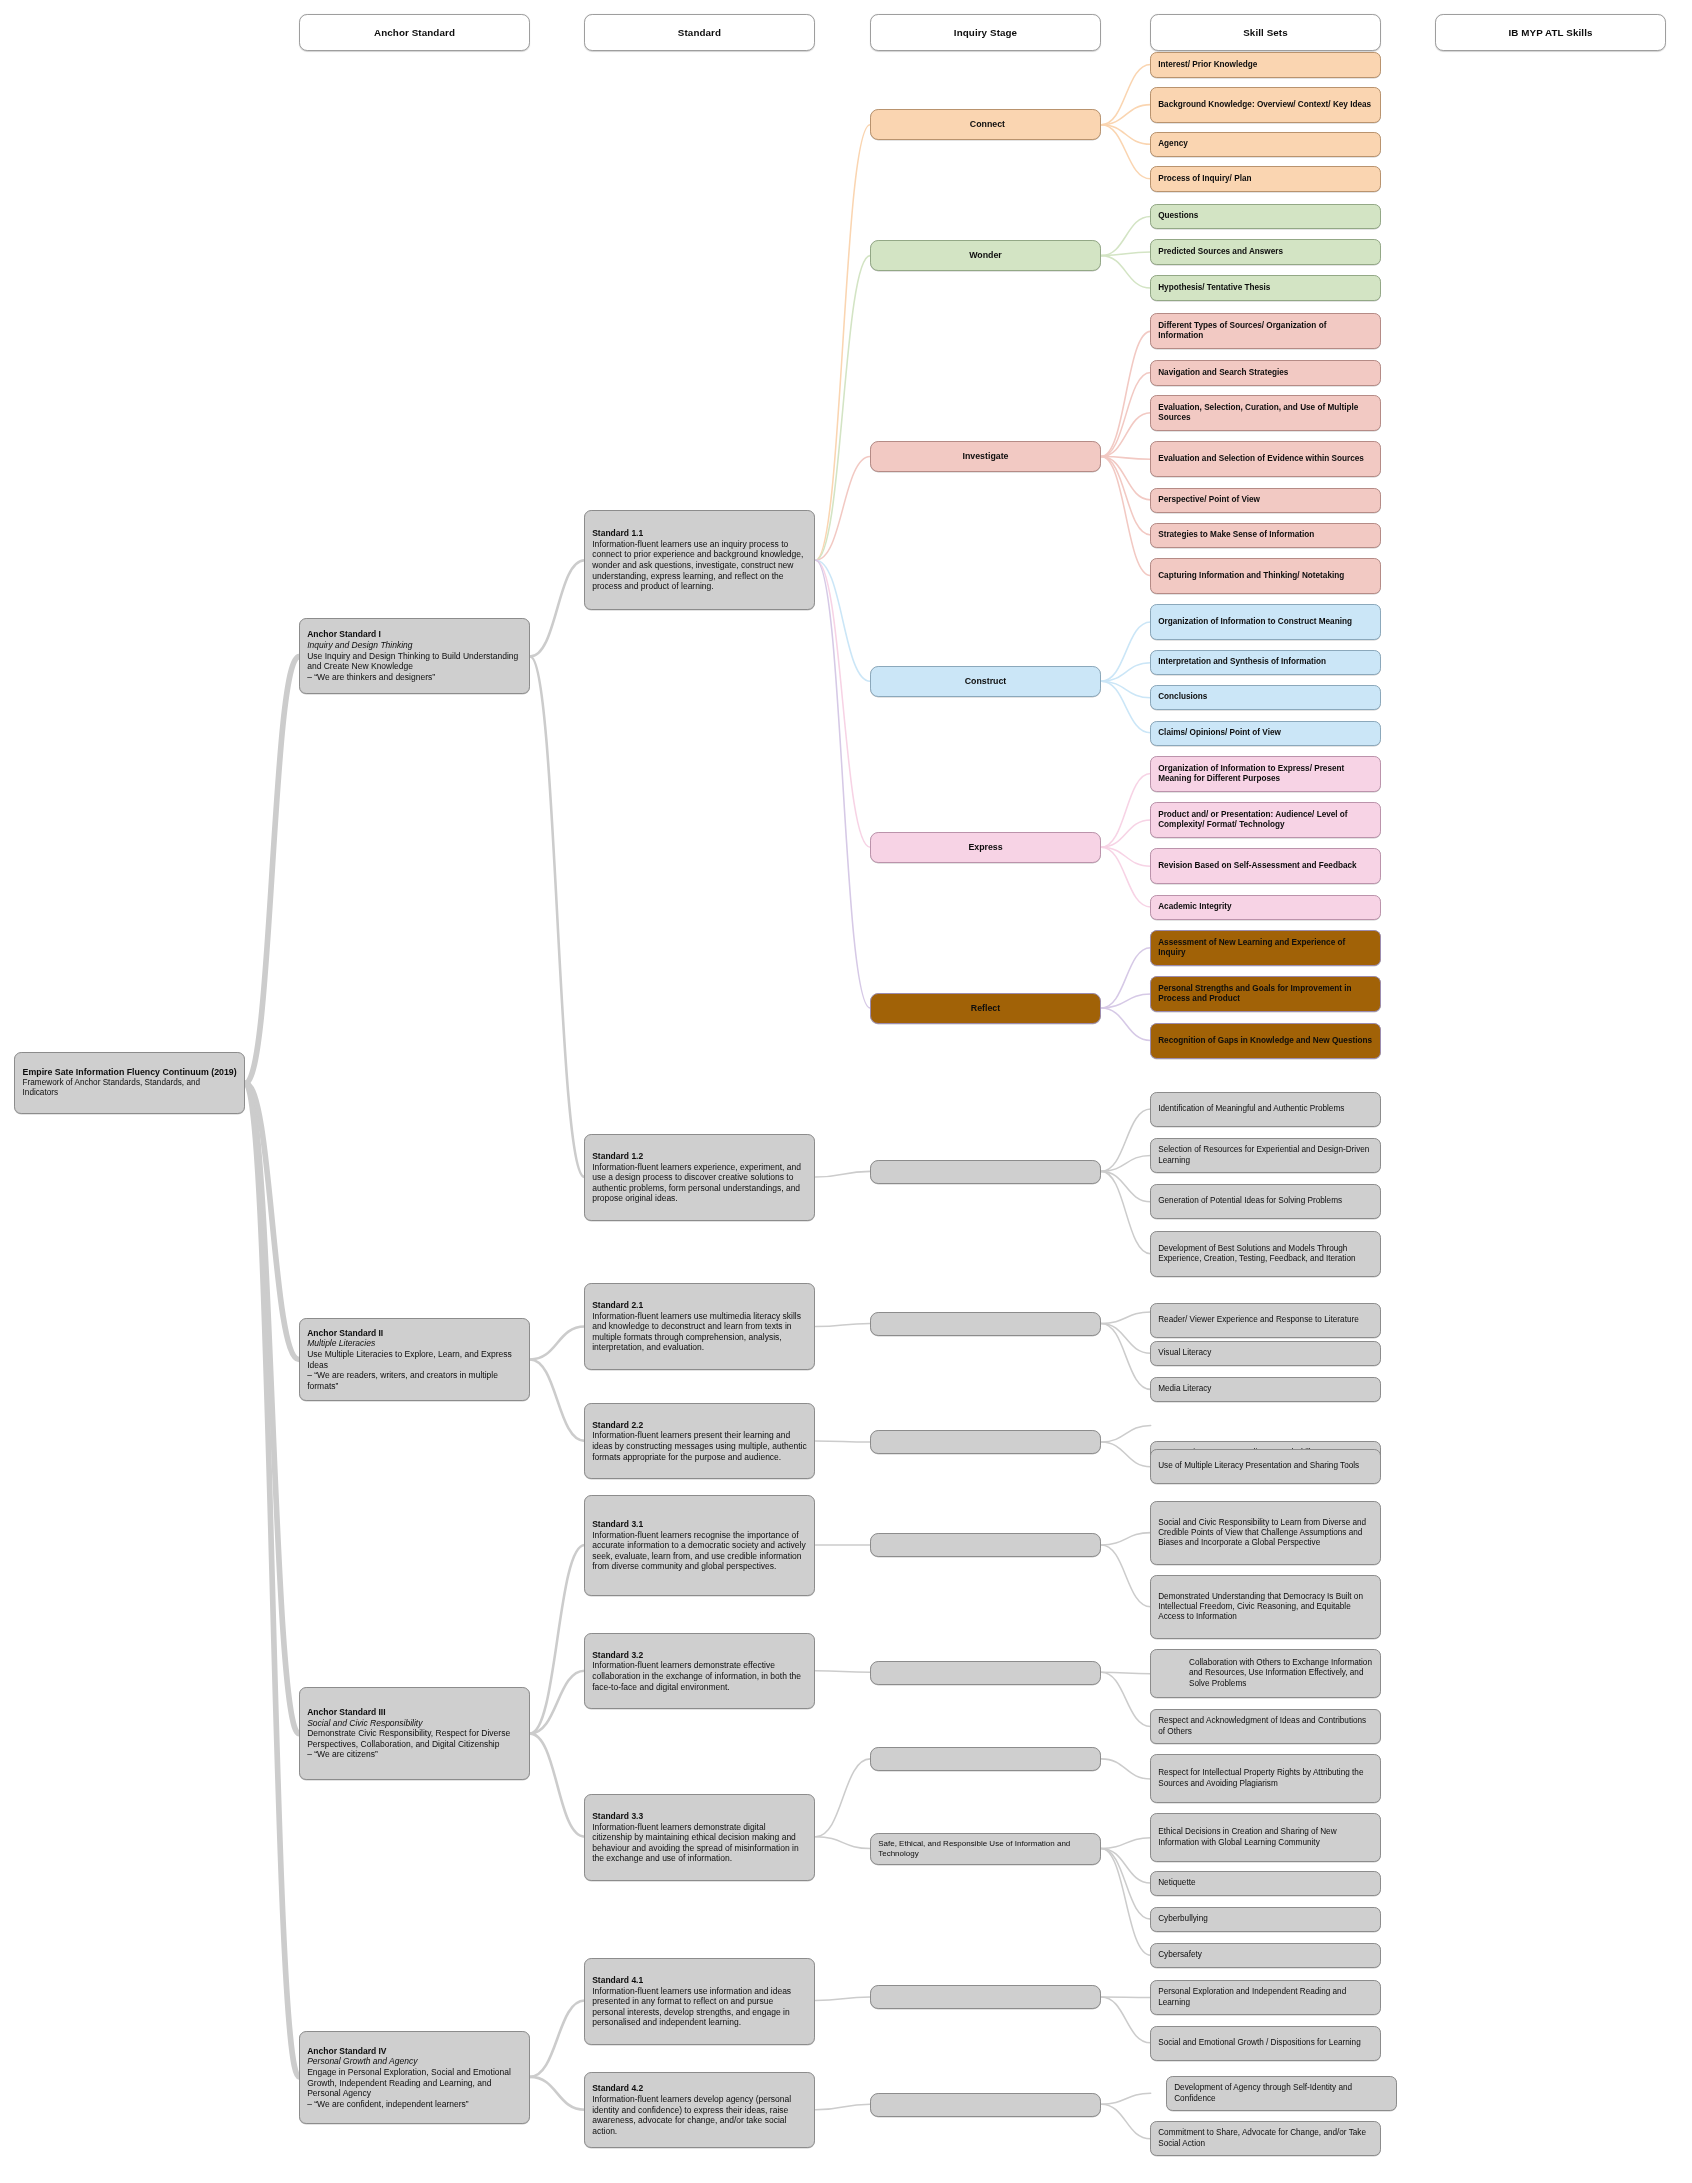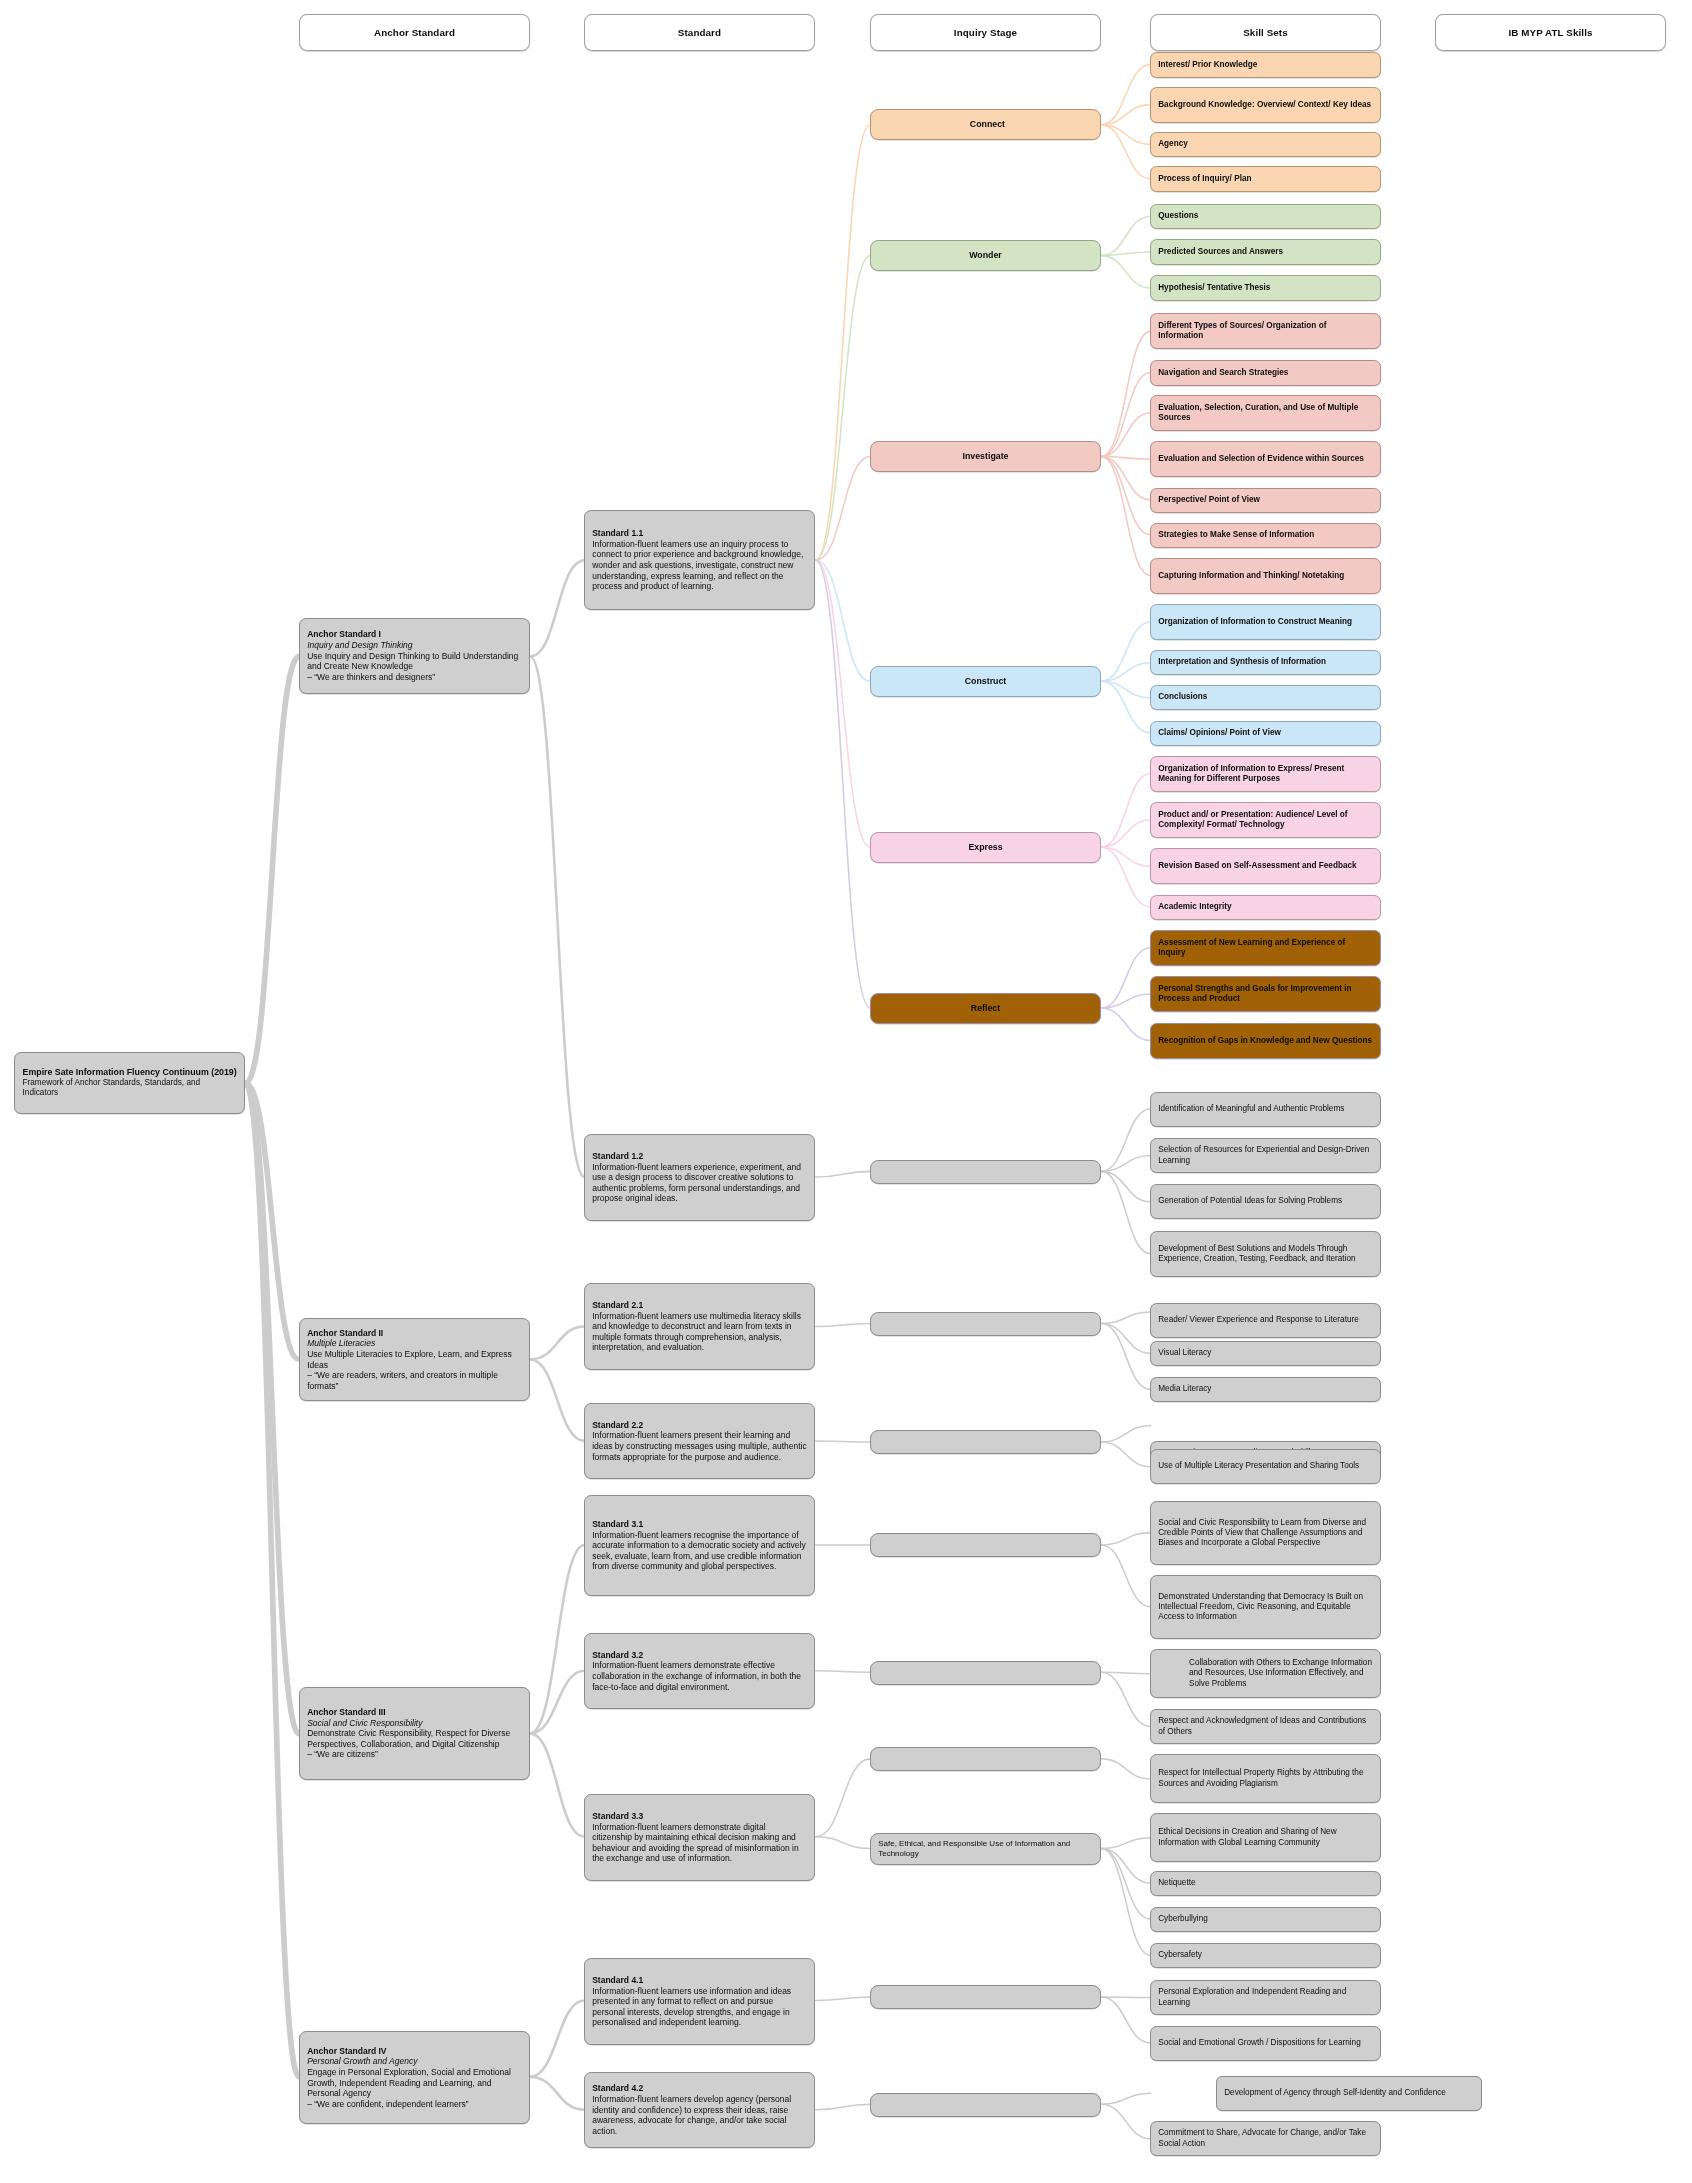--- a/index.html
+++ b/index.html
@@ -435,21 +435,21 @@
   <div class="node skill c-gray" style="left:1150px;top:1943px;width:231px;height:25px;">
     <span>Cybersafety</span>
     </div>
 
   <div class="node skill c-gray" style="left:1150px;top:1980px;width:231px;height:35px;">
     <span>Personal Exploration and Independent Reading and Learning</span>
     </div>
   <div class="node skill c-gray" style="left:1150px;top:2026px;width:231px;height:35px;">
     <span>Social and Emotional Growth / Dispositions for Learning</span>
     </div>
-  <div class="node skill c-gray" style="left:1216px;top:2076px;width:266px;height:35px;border-radius:6px;">
+  <div class="node skill c-gray" style="left:1166px;top:2076px;width:231px;height:35px;">
     <span>Development of Agency through Self-Identity and Confidence</span>
     </div>
   <div class="node skill c-gray" style="left:1150px;top:2121px;width:231px;height:35px;">
     <span>Commitment to Share, Advocate for Change, and/or Take Social Action</span>
     </div>
 
 </div>
 
 
 </body></html>

